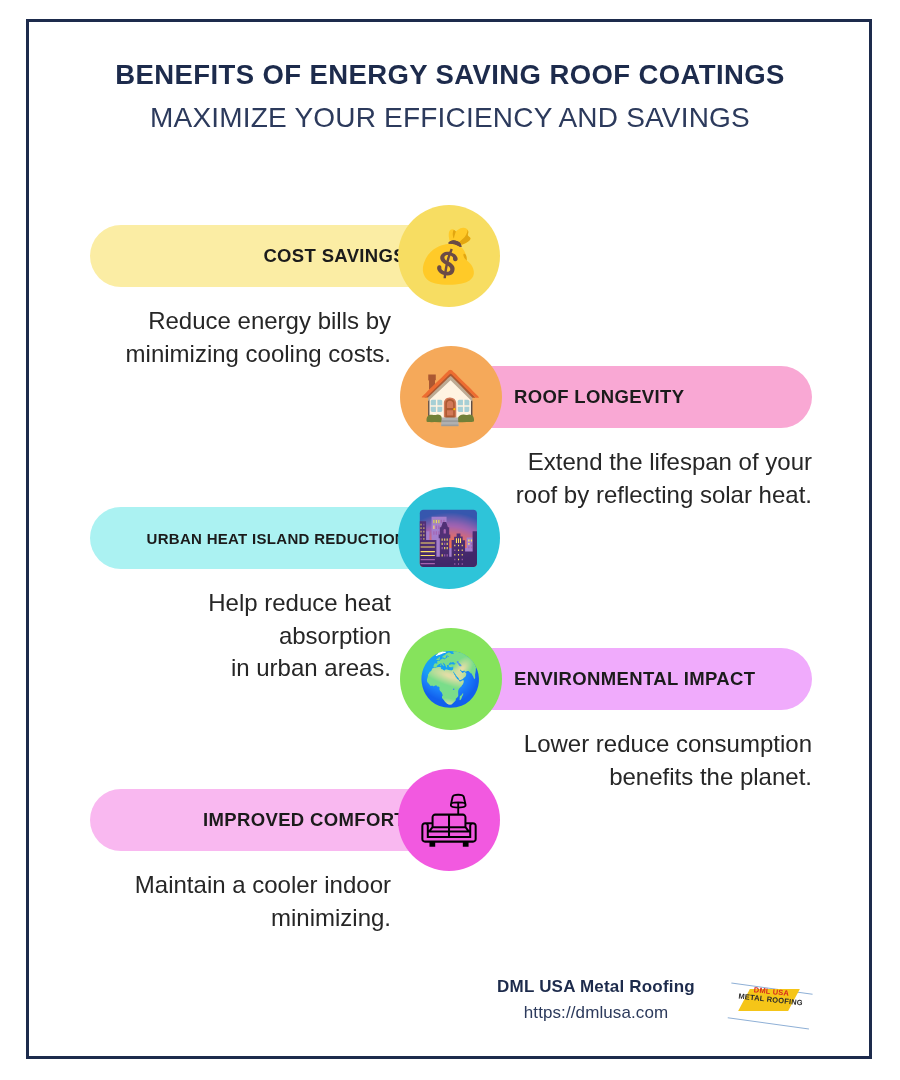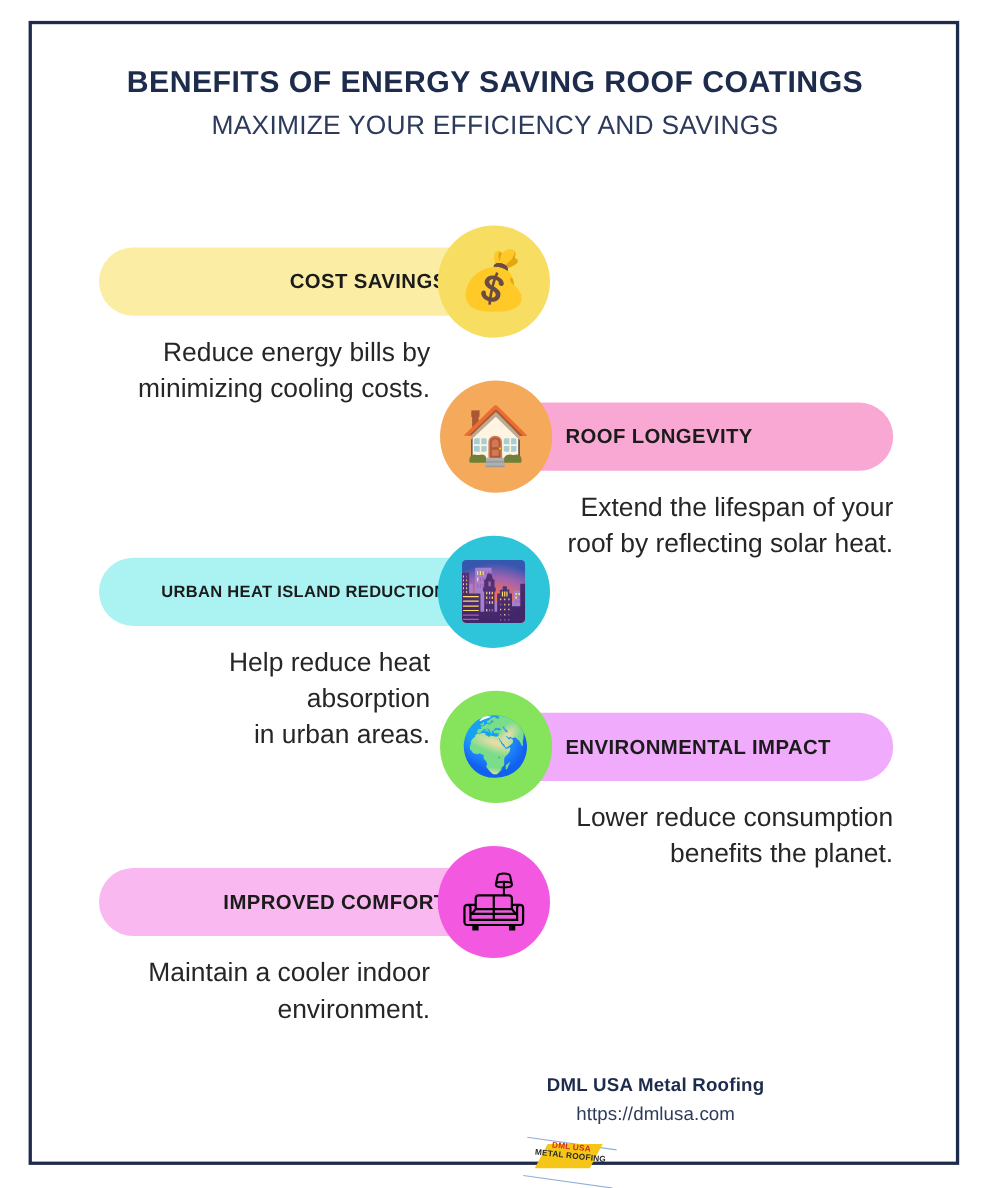--- a/index.html
+++ b/index.html
@@ -40,21 +40,21 @@
     font-family: "Liberation Sans", sans-serif;
     font-size: 27.5px;
     font-weight: bold;
     letter-spacing: 0.4px;
     color: #1d2b4c;
     line-height: 1.2;
     margin: 0 0 6px 0;
   }
   .title-sub {
     font-family: "Liberation Sans", sans-serif;
-    font-size: 24px;
+    font-size: 28px;
     font-weight: normal;
     letter-spacing: 0.2px;
     color: #2c3a5c;
     line-height: 1.5;
     margin: 0;
   }
 
   
   .rows {
     position: absolute;
@@ -135,21 +135,20 @@
   }
 
   
   .footer {
     position: absolute;
     left: 470px;
     top: 975px;
     width: 360px;
     display: flex;
     align-items: flex-start;
-    flex-direction: column;
   }
   .footer-text {
     width: 252px;
     text-align: center;
   }
   .brand-name {
     font-family: "Liberation Sans", sans-serif;
     font-size: 17px;
     font-weight: bold;
     color: #1d2b4c;
@@ -281,21 +280,21 @@
     </div>
 
     <div class="row left">
       <div class="pill" style="background: rgb(249, 184, 240);">
         <span class="pill-label">IMPROVED COMFORT</span>
       </div>
       <div class="circle" style="background: rgb(242, 89, 224);">
         <span>🛋</span>
       </div>
       <div class="desc">Maintain a cooler indoor
-environment.</div>
+minimizing.</div>
     </div>
 
   </div>
 
   <div class="footer">
     <div class="footer-text">
       <div class="brand-name">DML USA Metal Roofing</div>
       <div class="brand-url">https://dmlusa.com</div>
     </div>
     <div class="logo">

